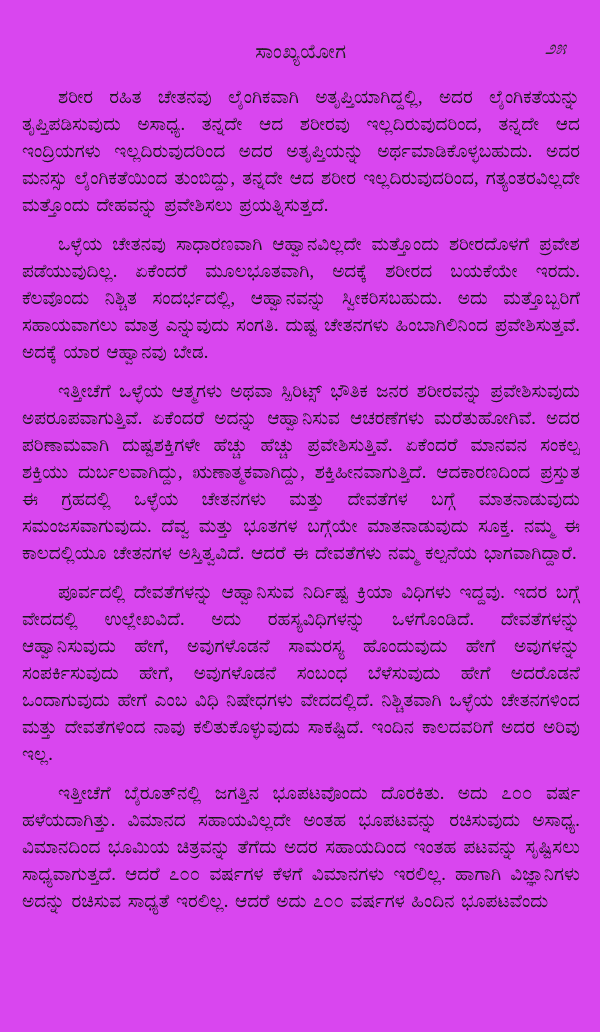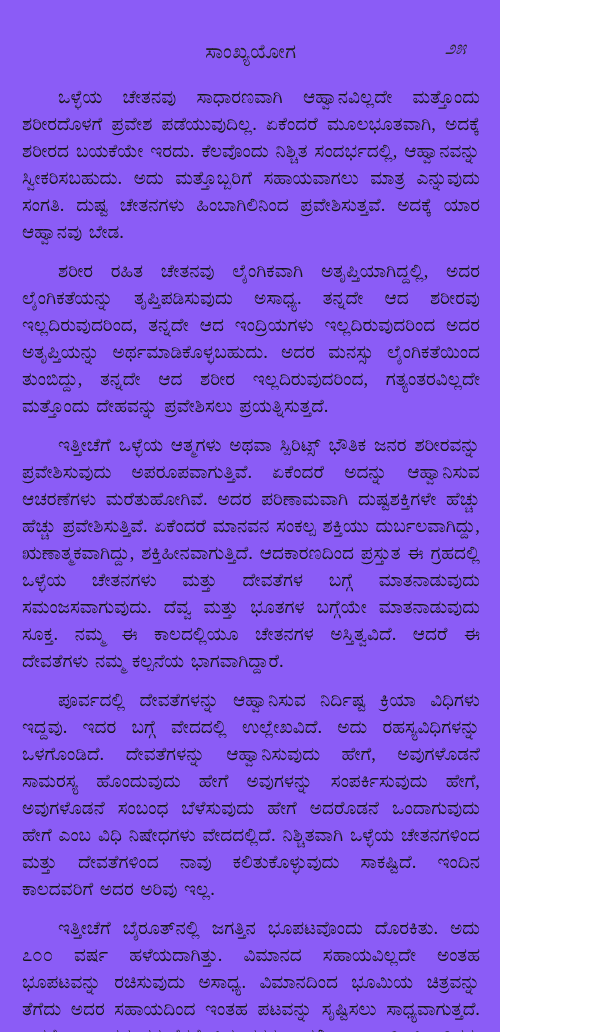--- a/index.html
+++ b/index.html
@@ -6,23 +6,23 @@
 
   html, body {
     width: 600px;
     height: 1032px;
     overflow: hidden;
     background: #ffffff;
   }
 
   .page {
     position: relative;
-    width: 500px;
+    width: 600px;
     height: 1032px;
-    background: #8b5cf6;
+    background: #d946ef;
     color: #1b1b1b;
     font-family: "Liberation Serif", "DejaVu Serif", serif;
     padding: 40px 20px 0 22px;
   }
 
   .running-head {
     position: relative;
     height: 30px;
     margin-bottom: 14px;
   }
@@ -66,20 +66,20 @@
 <body>
 
 <div class="page">
 
   <div class="running-head">
     <div class="chapter-title">ಸಾಂಖ್ಯಯೋಗ</div>
     <div class="page-number">೨೫</div>
   </div>
 
   <div class="body-text">
+    <p>ಶರೀರ ರಹಿತ ಚೇತನವು ಲೈಂಗಿಕವಾಗಿ ಅತೃಪ್ತಿಯಾಗಿದ್ದಲ್ಲಿ, ಅದರ ಲೈಂಗಿಕತೆಯನ್ನು ತೃಪ್ತಿಪಡಿಸುವುದು ಅಸಾಧ್ಯ. ತನ್ನದೇ ಆದ ಶರೀರವು ಇಲ್ಲದಿರುವುದರಿಂದ, ತನ್ನದೇ ಆದ ಇಂದ್ರಿಯಗಳು ಇಲ್ಲದಿರುವುದರಿಂದ ಅದರ ಅತೃಪ್ತಿಯನ್ನು ಅರ್ಥಮಾಡಿಕೊಳ್ಳಬಹುದು. ಅದರ ಮನಸ್ಸು ಲೈಂಗಿಕತೆಯಿಂದ ತುಂಬಿದ್ದು, ತನ್ನದೇ ಆದ ಶರೀರ ಇಲ್ಲದಿರುವುದರಿಂದ, ಗತ್ಯಂತರವಿಲ್ಲದೇ ಮತ್ತೊಂದು ದೇಹವನ್ನು ಪ್ರವೇಶಿಸಲು ಪ್ರಯತ್ನಿಸುತ್ತದೆ.</p>
     <p>ಒಳ್ಳೆಯ ಚೇತನವು ಸಾಧಾರಣವಾಗಿ ಆಹ್ವಾನವಿಲ್ಲದೇ ಮತ್ತೊಂದು ಶರೀರದೊಳಗೆ ಪ್ರವೇಶ ಪಡೆಯುವುದಿಲ್ಲ. ಏಕೆಂದರೆ ಮೂಲಭೂತವಾಗಿ, ಅದಕ್ಕೆ ಶರೀರದ ಬಯಕೆಯೇ ಇರದು. ಕೆಲವೊಂದು ನಿಶ್ಚಿತ ಸಂದರ್ಭದಲ್ಲಿ, ಆಹ್ವಾನವನ್ನು ಸ್ವೀಕರಿಸಬಹುದು. ಅದು ಮತ್ತೊಬ್ಬರಿಗೆ ಸಹಾಯವಾಗಲು ಮಾತ್ರ ಎನ್ನುವುದು ಸಂಗತಿ. ದುಷ್ಟ ಚೇತನಗಳು ಹಿಂಬಾಗಿಲಿನಿಂದ ಪ್ರವೇಶಿಸುತ್ತವೆ. ಅದಕ್ಕೆ ಯಾರ ಆಹ್ವಾನವು ಬೇಡ.</p>
-    <p>ಶರೀರ ರಹಿತ ಚೇತನವು ಲೈಂಗಿಕವಾಗಿ ಅತೃಪ್ತಿಯಾಗಿದ್ದಲ್ಲಿ, ಅದರ ಲೈಂಗಿಕತೆಯನ್ನು ತೃಪ್ತಿಪಡಿಸುವುದು ಅಸಾಧ್ಯ. ತನ್ನದೇ ಆದ ಶರೀರವು ಇಲ್ಲದಿರುವುದರಿಂದ, ತನ್ನದೇ ಆದ ಇಂದ್ರಿಯಗಳು ಇಲ್ಲದಿರುವುದರಿಂದ ಅದರ ಅತೃಪ್ತಿಯನ್ನು ಅರ್ಥಮಾಡಿಕೊಳ್ಳಬಹುದು. ಅದರ ಮನಸ್ಸು ಲೈಂಗಿಕತೆಯಿಂದ ತುಂಬಿದ್ದು, ತನ್ನದೇ ಆದ ಶರೀರ ಇಲ್ಲದಿರುವುದರಿಂದ, ಗತ್ಯಂತರವಿಲ್ಲದೇ ಮತ್ತೊಂದು ದೇಹವನ್ನು ಪ್ರವೇಶಿಸಲು ಪ್ರಯತ್ನಿಸುತ್ತದೆ.</p>
     <p>ಇತ್ತೀಚೆಗೆ ಒಳ್ಳೆಯ ಆತ್ಮಗಳು ಅಥವಾ ಸ್ಪಿರಿಟ್ಸ್ ಭೌತಿಕ ಜನರ ಶರೀರವನ್ನು ಪ್ರವೇಶಿಸುವುದು ಅಪರೂಪವಾಗುತ್ತಿವೆ. ಏಕೆಂದರೆ ಅದನ್ನು ಆಹ್ವಾನಿಸುವ ಆಚರಣೆಗಳು ಮರೆತುಹೋಗಿವೆ. ಅದರ ಪರಿಣಾಮವಾಗಿ ದುಷ್ಟಶಕ್ತಿಗಳೇ ಹೆಚ್ಚು ಹೆಚ್ಚು ಪ್ರವೇಶಿಸುತ್ತಿವೆ. ಏಕೆಂದರೆ ಮಾನವನ ಸಂಕಲ್ಪ ಶಕ್ತಿಯು ದುರ್ಬಲವಾಗಿದ್ದು, ಋಣಾತ್ಮಕವಾಗಿದ್ದು, ಶಕ್ತಿಹೀನವಾಗುತ್ತಿದೆ. ಆದಕಾರಣದಿಂದ ಪ್ರಸ್ತುತ ಈ ಗ್ರಹದಲ್ಲಿ ಒಳ್ಳೆಯ ಚೇತನಗಳು ಮತ್ತು ದೇವತೆಗಳ ಬಗ್ಗೆ ಮಾತನಾಡುವುದು ಸಮಂಜಸವಾಗುವುದು. ದೆವ್ವ ಮತ್ತು ಭೂತಗಳ ಬಗ್ಗೆಯೇ ಮಾತನಾಡುವುದು ಸೂಕ್ತ. ನಮ್ಮ ಈ ಕಾಲದಲ್ಲಿಯೂ ಚೇತನಗಳ ಅಸ್ತಿತ್ವವಿದೆ. ಆದರೆ ಈ ದೇವತೆಗಳು ನಮ್ಮ ಕಲ್ಪನೆಯ ಭಾಗವಾಗಿದ್ದಾರೆ.</p>
     <p>ಪೂರ್ವದಲ್ಲಿ ದೇವತೆಗಳನ್ನು ಆಹ್ವಾನಿಸುವ ನಿರ್ದಿಷ್ಟ ಕ್ರಿಯಾ ವಿಧಿಗಳು ಇದ್ದವು. ಇದರ ಬಗ್ಗೆ ವೇದದಲ್ಲಿ ಉಲ್ಲೇಖವಿದೆ. ಅದು ರಹಸ್ಯವಿಧಿಗಳನ್ನು ಒಳಗೊಂಡಿದೆ. ದೇವತೆಗಳನ್ನು ಆಹ್ವಾನಿಸುವುದು ಹೇಗೆ, ಅವುಗಳೊಡನೆ ಸಾಮರಸ್ಯ ಹೊಂದುವುದು ಹೇಗೆ ಅವುಗಳನ್ನು ಸಂಪರ್ಕಿಸುವುದು ಹೇಗೆ, ಅವುಗಳೊಡನೆ ಸಂಬಂಧ ಬೆಳೆಸುವುದು ಹೇಗೆ ಅದರೊಡನೆ ಒಂದಾಗುವುದು ಹೇಗೆ ಎಂಬ ವಿಧಿ ನಿಷೇಧಗಳು ವೇದದಲ್ಲಿದೆ. ನಿಶ್ಚಿತವಾಗಿ ಒಳ್ಳೆಯ ಚೇತನಗಳಿಂದ ಮತ್ತು ದೇವತೆಗಳಿಂದ ನಾವು ಕಲಿತುಕೊಳ್ಳುವುದು ಸಾಕಷ್ಟಿದೆ. ಇಂದಿನ ಕಾಲದವರಿಗೆ ಅದರ ಅರಿವು ಇಲ್ಲ.</p>
     <p>ಇತ್ತೀಚೆಗೆ ಬೈರೂತ್‌ನಲ್ಲಿ ಜಗತ್ತಿನ ಭೂಪಟವೊಂದು ದೊರಕಿತು. ಅದು ೭೦೦ ವರ್ಷ ಹಳೆಯದಾಗಿತ್ತು. ವಿಮಾನದ ಸಹಾಯವಿಲ್ಲದೇ ಅಂತಹ ಭೂಪಟವನ್ನು ರಚಿಸುವುದು ಅಸಾಧ್ಯ. ವಿಮಾನದಿಂದ ಭೂಮಿಯ ಚಿತ್ರವನ್ನು ತೆಗೆದು ಅದರ ಸಹಾಯದಿಂದ ಇಂತಹ ಪಟವನ್ನು ಸೃಷ್ಟಿಸಲು ಸಾಧ್ಯವಾಗುತ್ತದೆ. ಆದರೆ ೭೦೦ ವರ್ಷಗಳ ಕೆಳಗೆ ವಿಮಾನಗಳು ಇರಲಿಲ್ಲ. ಹಾಗಾಗಿ ವಿಜ್ಞಾನಿಗಳು ಅದನ್ನು ರಚಿಸುವ ಸಾಧ್ಯತೆ ಇರಲಿಲ್ಲ. ಆದರೆ ಅದು ೭೦೦ ವರ್ಷಗಳ ಹಿಂದಿನ ಭೂಪಟವೆಂದು</p>
   </div>
 
 </div>
 
 </body></html>

